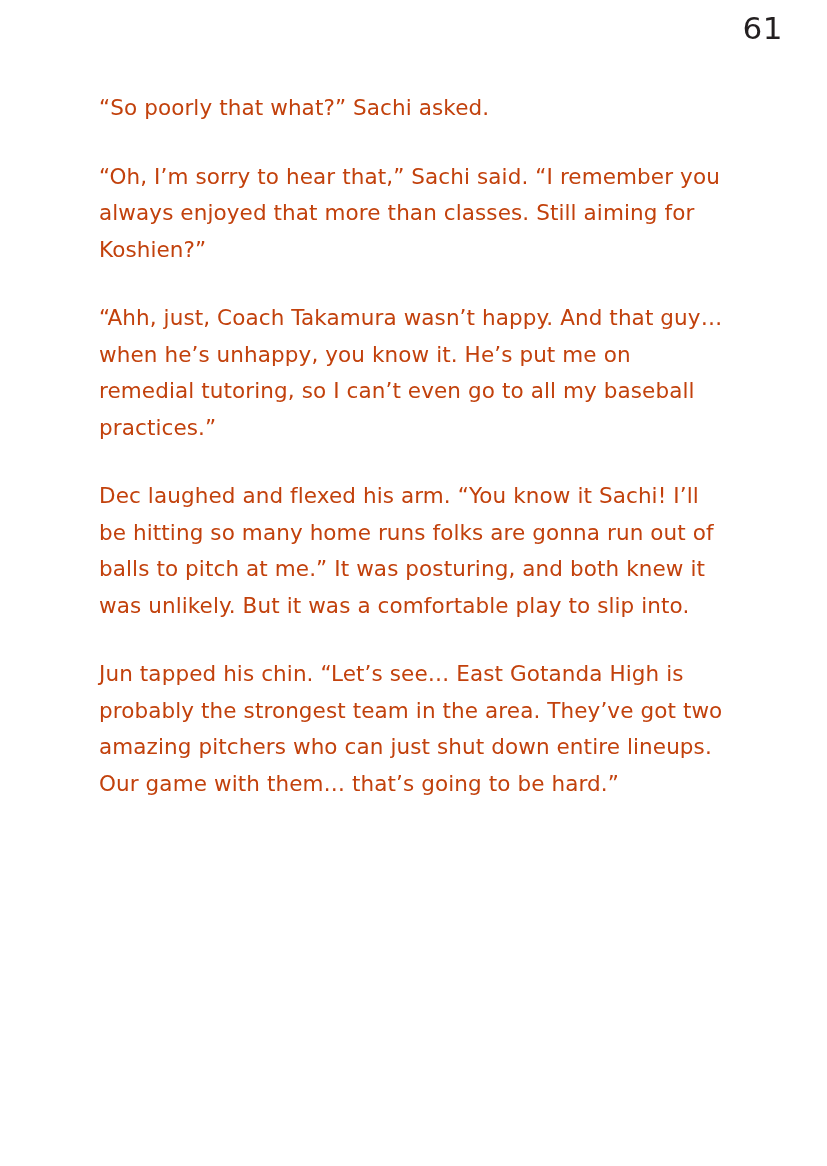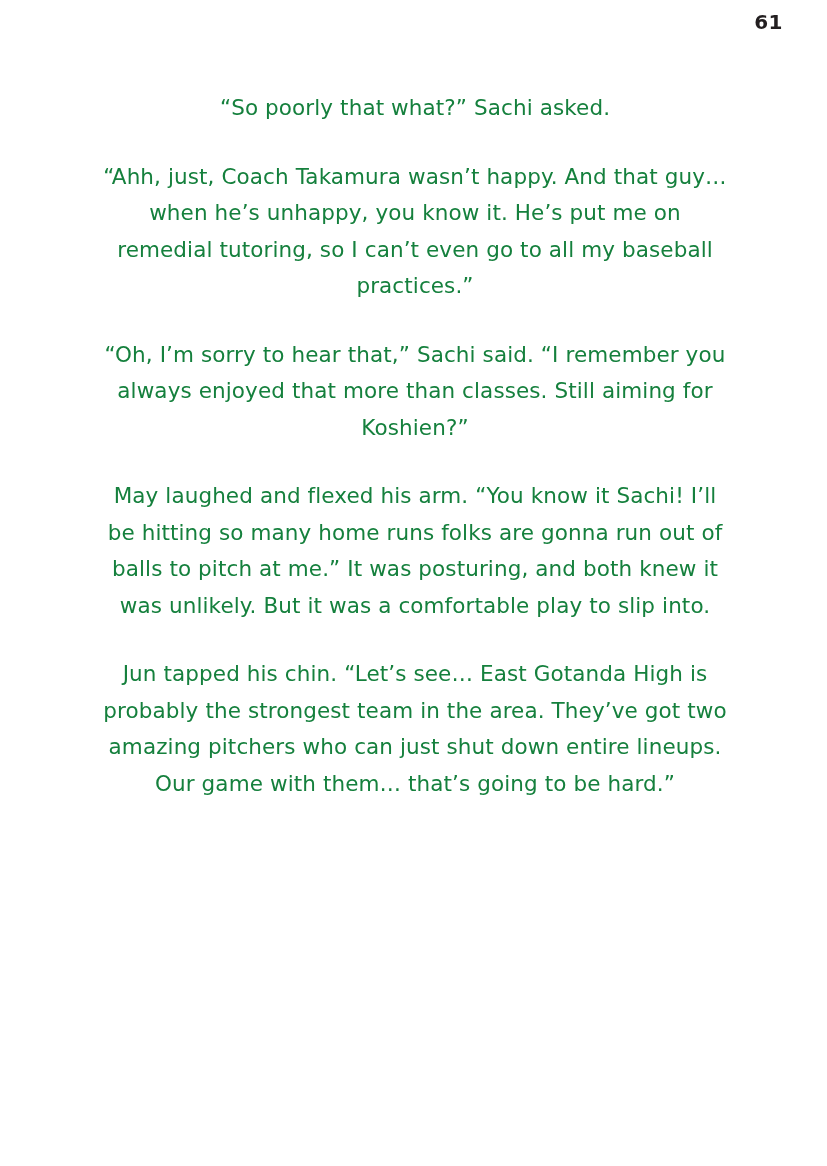--- a/index.html
+++ b/index.html
@@ -17,54 +17,54 @@
   .page {
     position: relative;
     width: 827px;
     height: 1166px;
     box-sizing: border-box;
   }
   .page-number {
     position: absolute;
     top: 10px;
     right: 44px;
-    font-size: 20px;
-    font-weight: 700;
+    font-size: 31px;
+    font-weight: 400;
     letter-spacing: 0.5px;
     color: #231f20;
     font-family: "DejaVu Sans", sans-serif;
     margin-left: 34px;
   }
   .body-text {
     position: absolute;
     top: 90px;
     left: 99px;
     width: 632px;
   }
   .para {
     margin: 0 0 32px 0;
     font-size: 21.5px;
     line-height: 36.5px;
-    color: #15803d;
-    text-align: center;
+    color: #c2410c;
+    text-align: left;
     font-family: "DejaVu Sans", sans-serif;
     letter-spacing: 0.1px;
   }
   .para:last-child {
     margin-bottom: 16px;
   }
 </style>
 </head>
 <body>
 
 <div class="page">
 
   <div class="page-number">61</div>
 
   <div class="body-text">
     <p class="para">“So poorly that what?” Sachi asked.</p>
+    <p class="para">“Oh, I’m sorry to hear that,” Sachi said. “I remember you always enjoyed that more than classes. Still aiming for Koshien?”</p>
     <p class="para">“Ahh, just, Coach Takamura wasn’t happy. And that guy… when he’s unhappy, you know it. He’s put me on remedial tutoring, so I can’t even go to all my baseball practices.”</p>
-    <p class="para">“Oh, I’m sorry to hear that,” Sachi said. “I remember you always enjoyed that more than classes. Still aiming for Koshien?”</p>
-    <p class="para">May laughed and flexed his arm. “You know it Sachi! I’ll be hitting so many home runs folks are gonna run out of balls to pitch at me.” It was posturing, and both knew it was unlikely. But it was a comfortable play to slip into.</p>
+    <p class="para">Dec laughed and flexed his arm. “You know it Sachi! I’ll be hitting so many home runs folks are gonna run out of balls to pitch at me.” It was posturing, and both knew it was unlikely. But it was a comfortable play to slip into.</p>
     <p class="para">Jun tapped his chin. “Let’s see… East Gotanda High is probably the strongest team in the area. They’ve got two amazing pitchers who can just shut down entire lineups. Our game with them… that’s going to be hard.”</p>
   </div>
 
 </div>
 
 </body></html>

